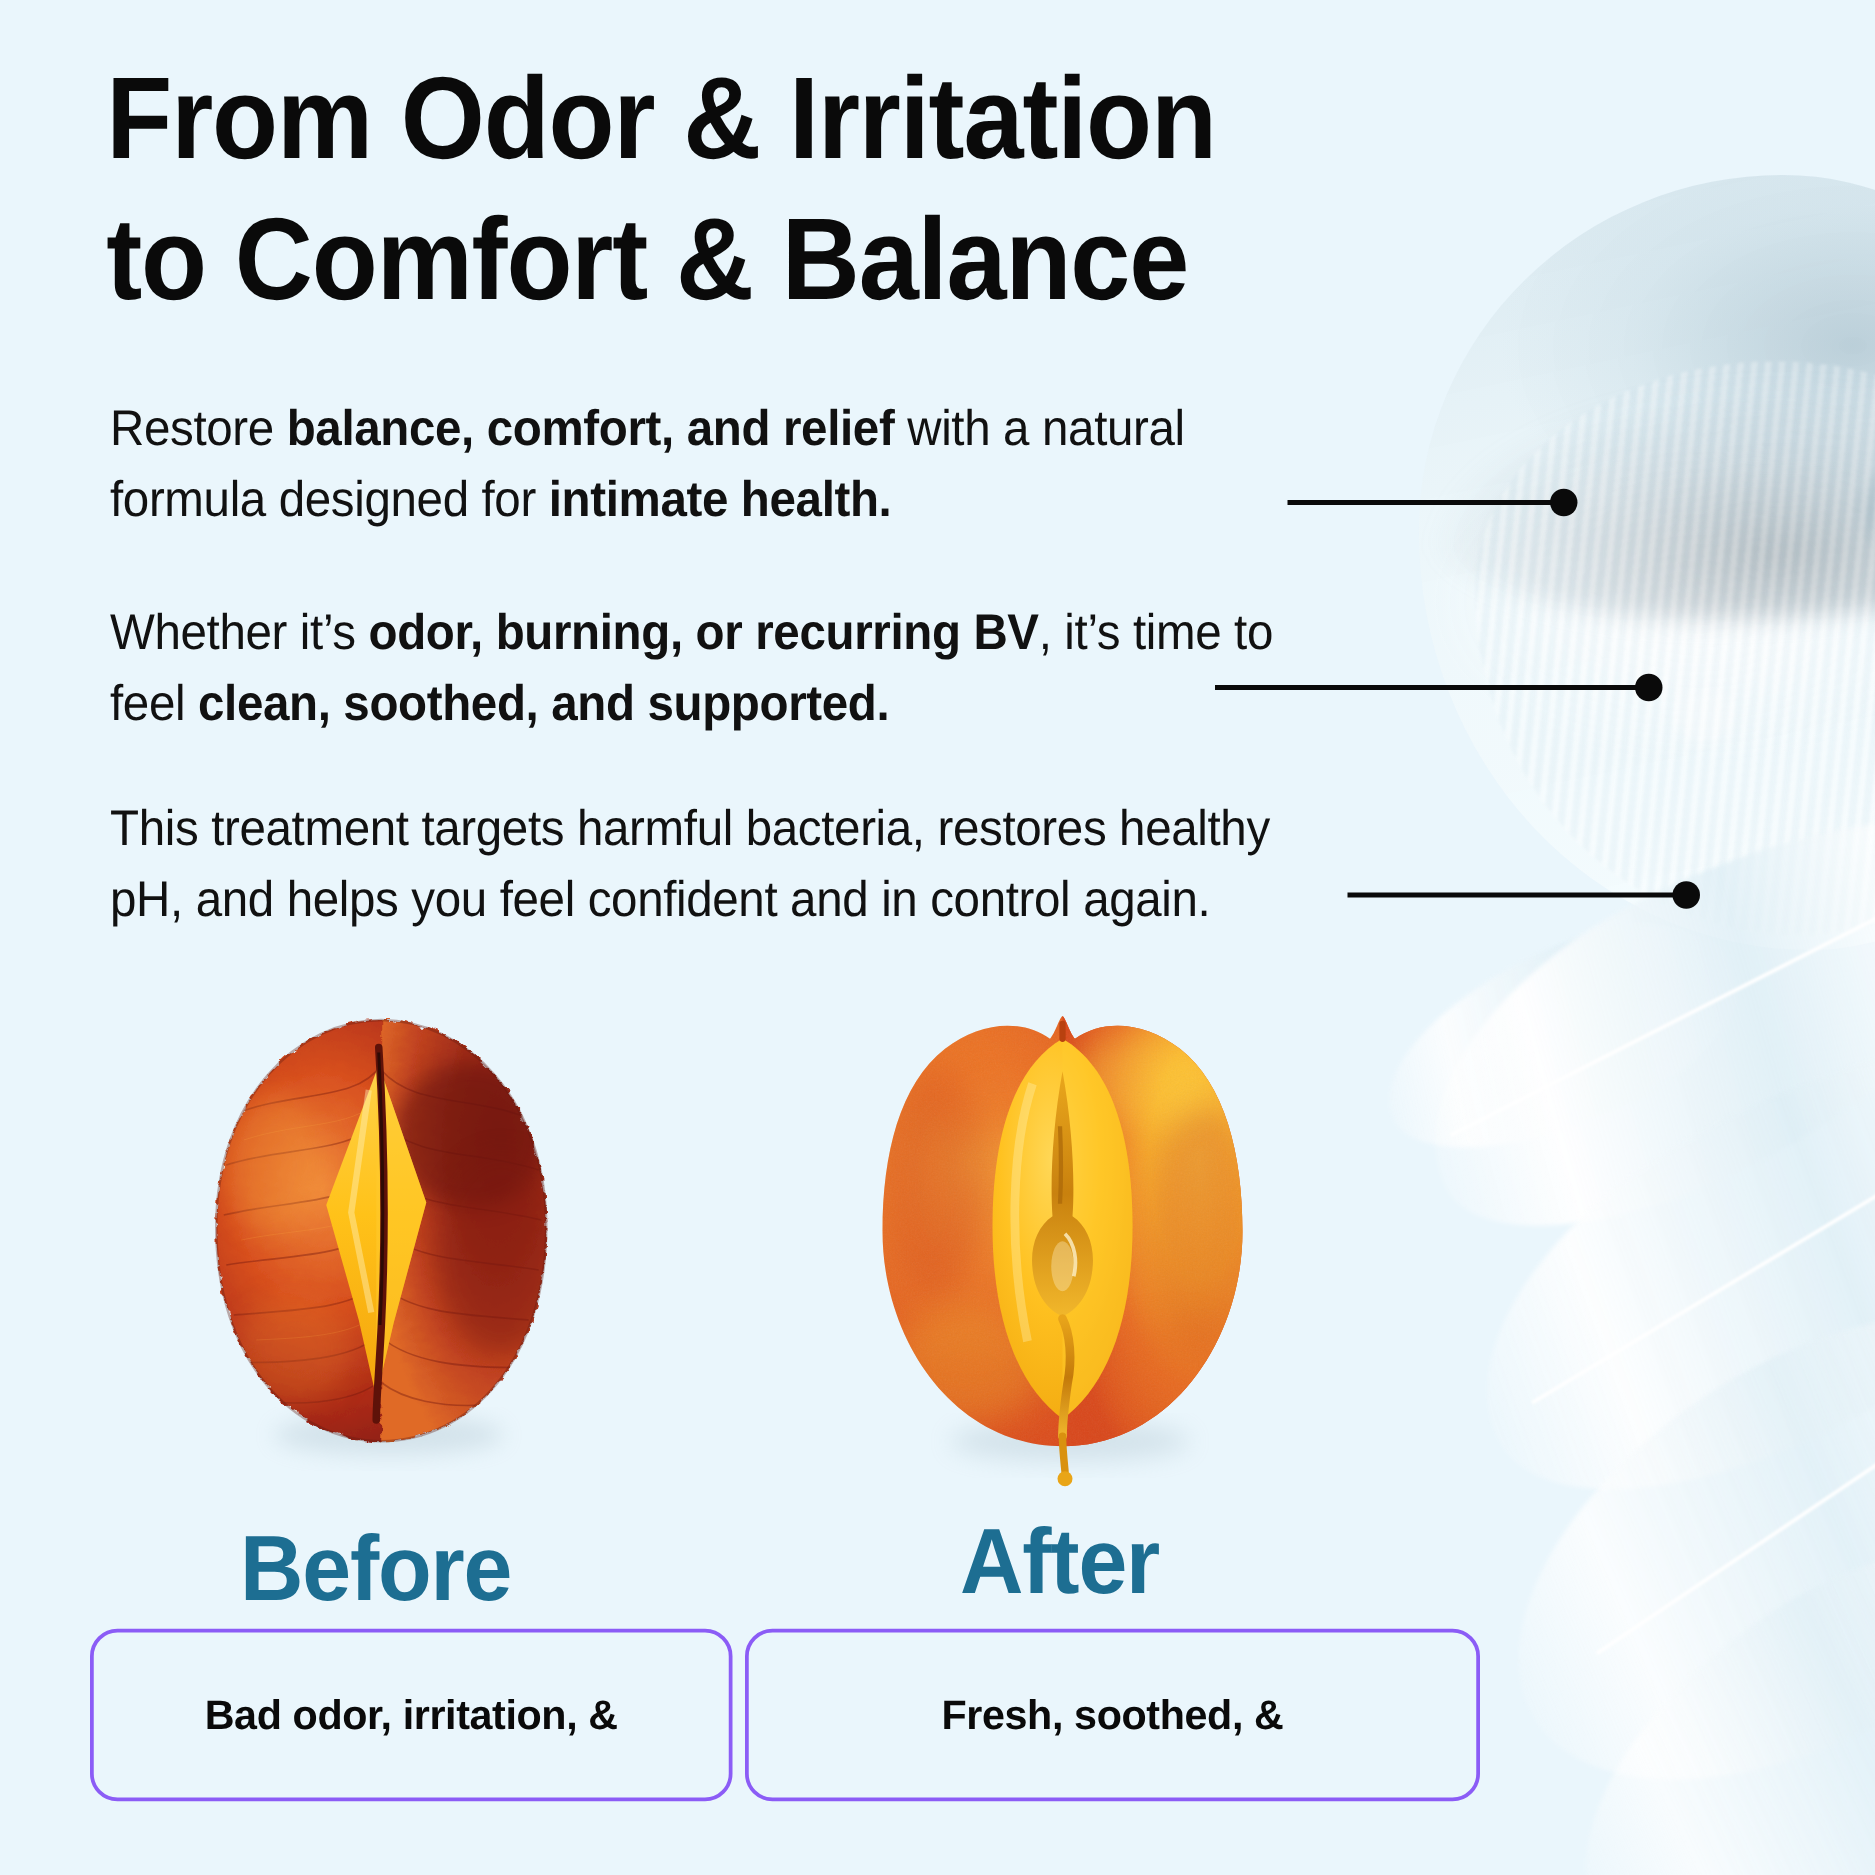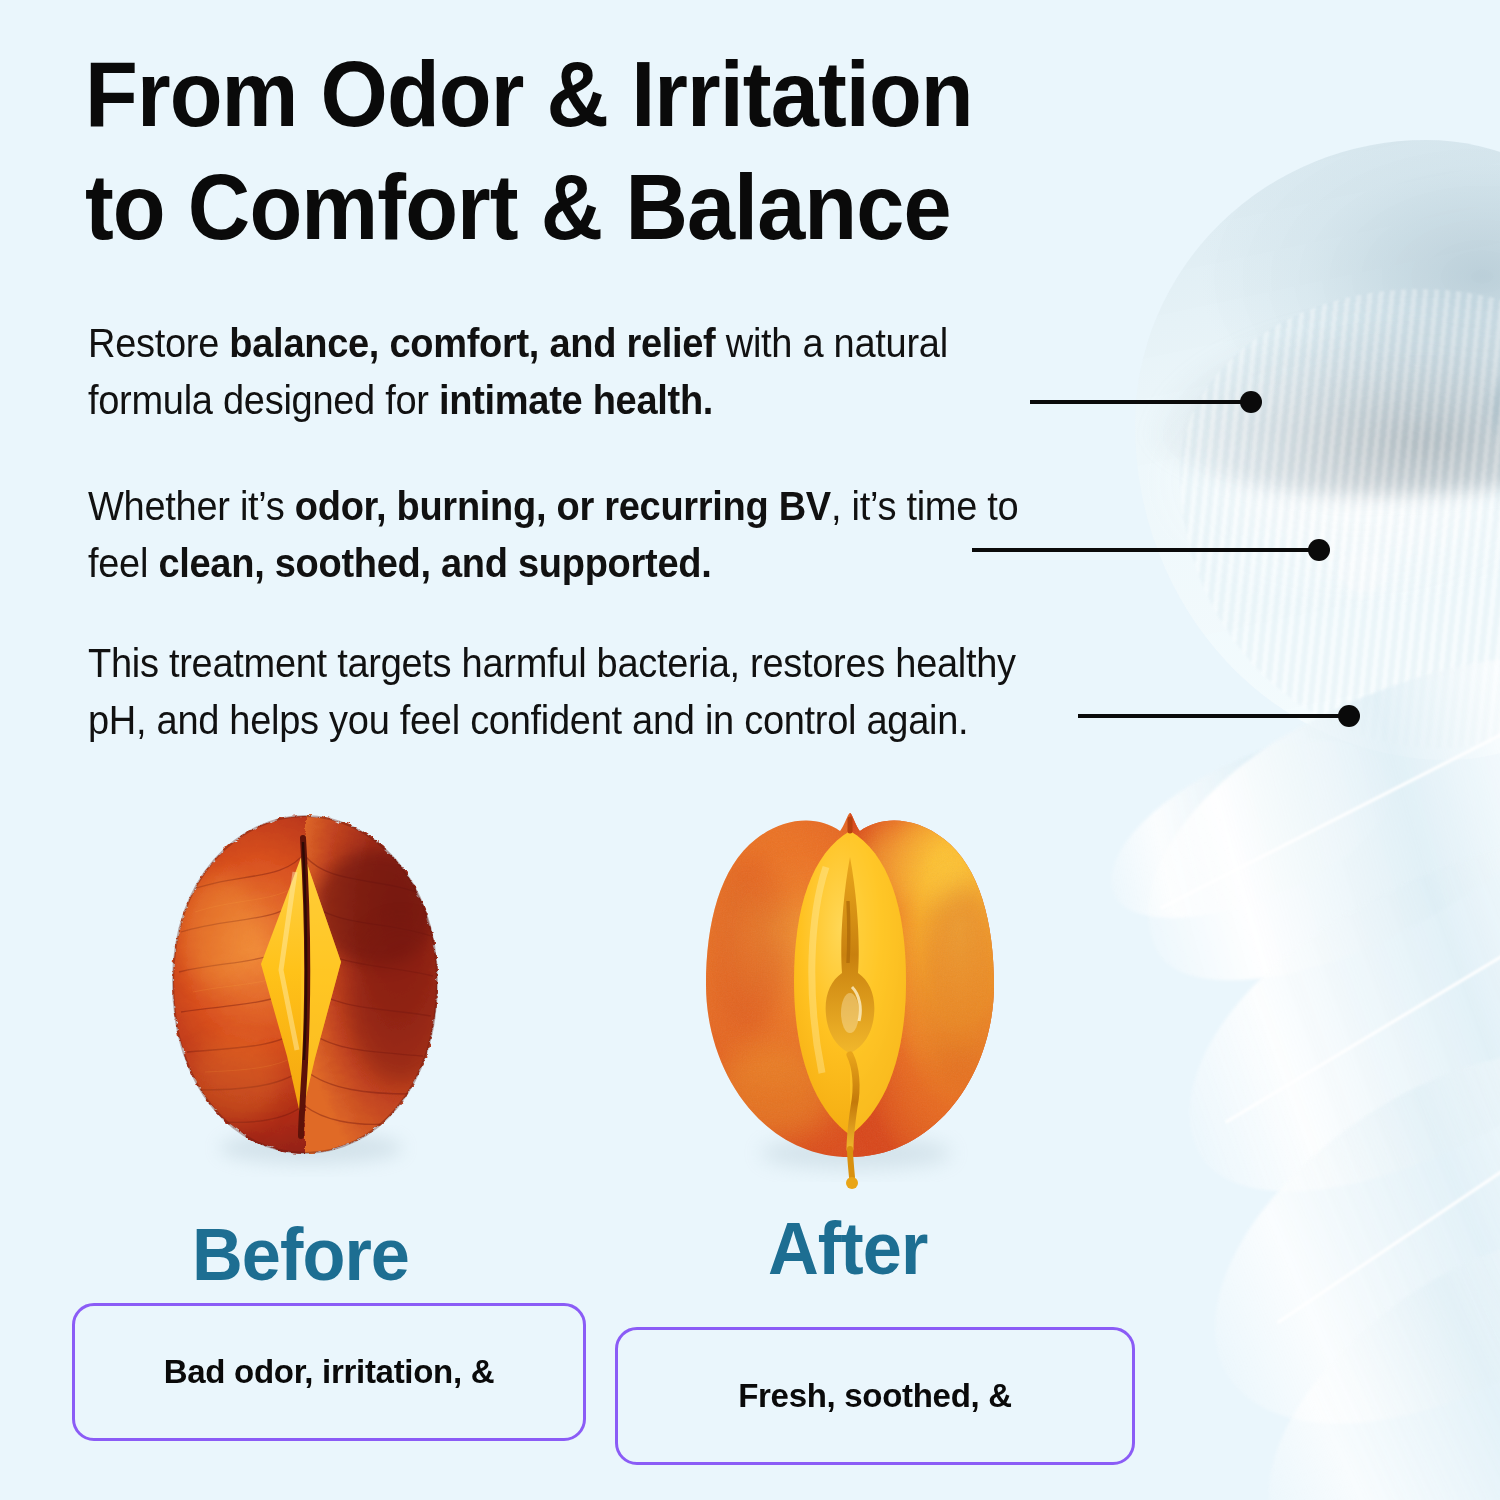--- a/index.html
+++ b/index.html
@@ -126,21 +126,21 @@
     border-radius:22px;
     background:rgba(234,246,252,.55);
     display:flex; align-items:center; justify-content:center;
     text-align:center;
     font-size:33px; font-weight:bold; line-height:1.3;
     color:#0a0a0a;
     padding:14px 10px;
     letter-spacing:-.3px;
   }
   #caption-before { left:72px;  top:1303px; width:514px; height:138px; }
-  #caption-after  { left:615px; top:1303px; width:520px; height:138px;margin-top:24px; }
+  #caption-after  { left:596px; top:1303px; width:588px; height:138px; }
 </style>
 </head>
 <body>
 
 <div id="bg-layer">
   <div class="gel-blob-top"></div>
   <div class="gel-streak gs5"></div>
   <div class="gel-streak gs1"></div>
   <div class="gel-streak gs2"></div>
   <div class="gel-streak gs3"></div>

